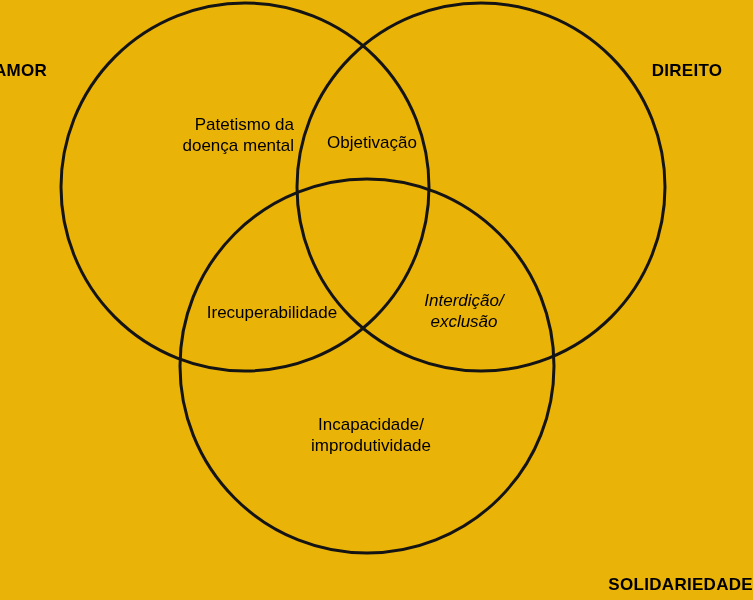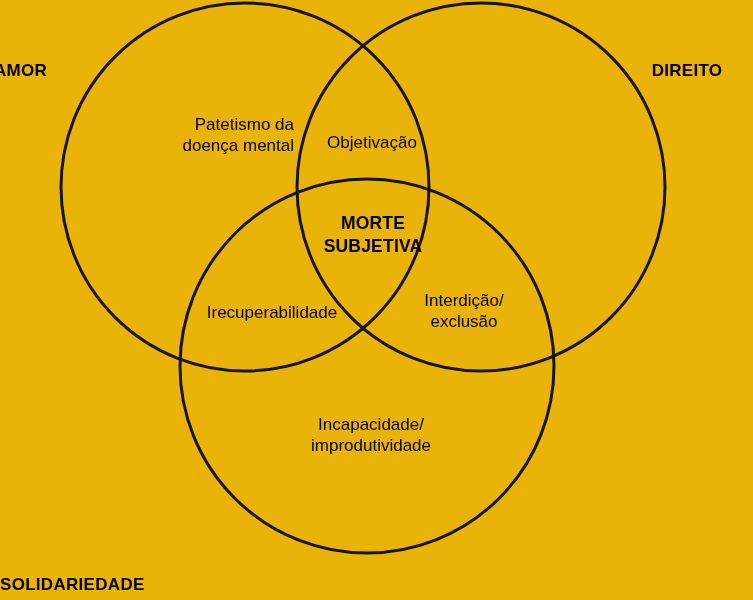--- a/index.html
+++ b/index.html
@@ -62,21 +62,21 @@
   }
   #label-direito {
     right: 6px;
     top: 60px;
     width: 120px;
   }
   #label-solidariedade {
     left: 0;
     top: 574px;
     width: 753px;
-    text-align: left;
+    text-align: right;
   }
 
   
   #label-patetismo {
     left: 108px;
     top: 114px;
     width: 186px;
     text-align: right;
   }
   #label-objetivacao {
@@ -96,20 +96,21 @@
   }
   #label-irecuperabilidade {
     left: 182px;
     top: 302px;
     width: 180px;
   }
   #label-interdicao {
     left: 396px;
     top: 290px;
     width: 136px;
+    font-style: italic;
   }
   #label-incapacidade {
     left: 272px;
     top: 414px;
     width: 198px;
     text-align: center;
   }
 </style>
 </head>
 <body style="background: rgb(255, 255, 255);">
@@ -127,22 +128,20 @@
   <div class="label outer-label" id="label-direito">DIREITO</div>
 
   <div class="label outer-label" id="label-solidariedade">SOLIDARIEDADE</div>
 
   <div class="label region-label" id="label-patetismo">Patetismo da
 doença mental</div>
 
   <div class="label region-label" id="label-objetivacao">Objetivação</div>
 
 
-  <div class="label center-label" id="label-morte">MORTE
-SUBJETIVA</div>
 
   <div class="label region-label" id="label-irecuperabilidade">Irecuperabilidade</div>
 
   <div class="label region-label" id="label-interdicao">Interdição/
 exclusão</div>
 
   <div class="label region-label" id="label-incapacidade">Incapacidade/
 improdutividade</div>
 
 </div>

